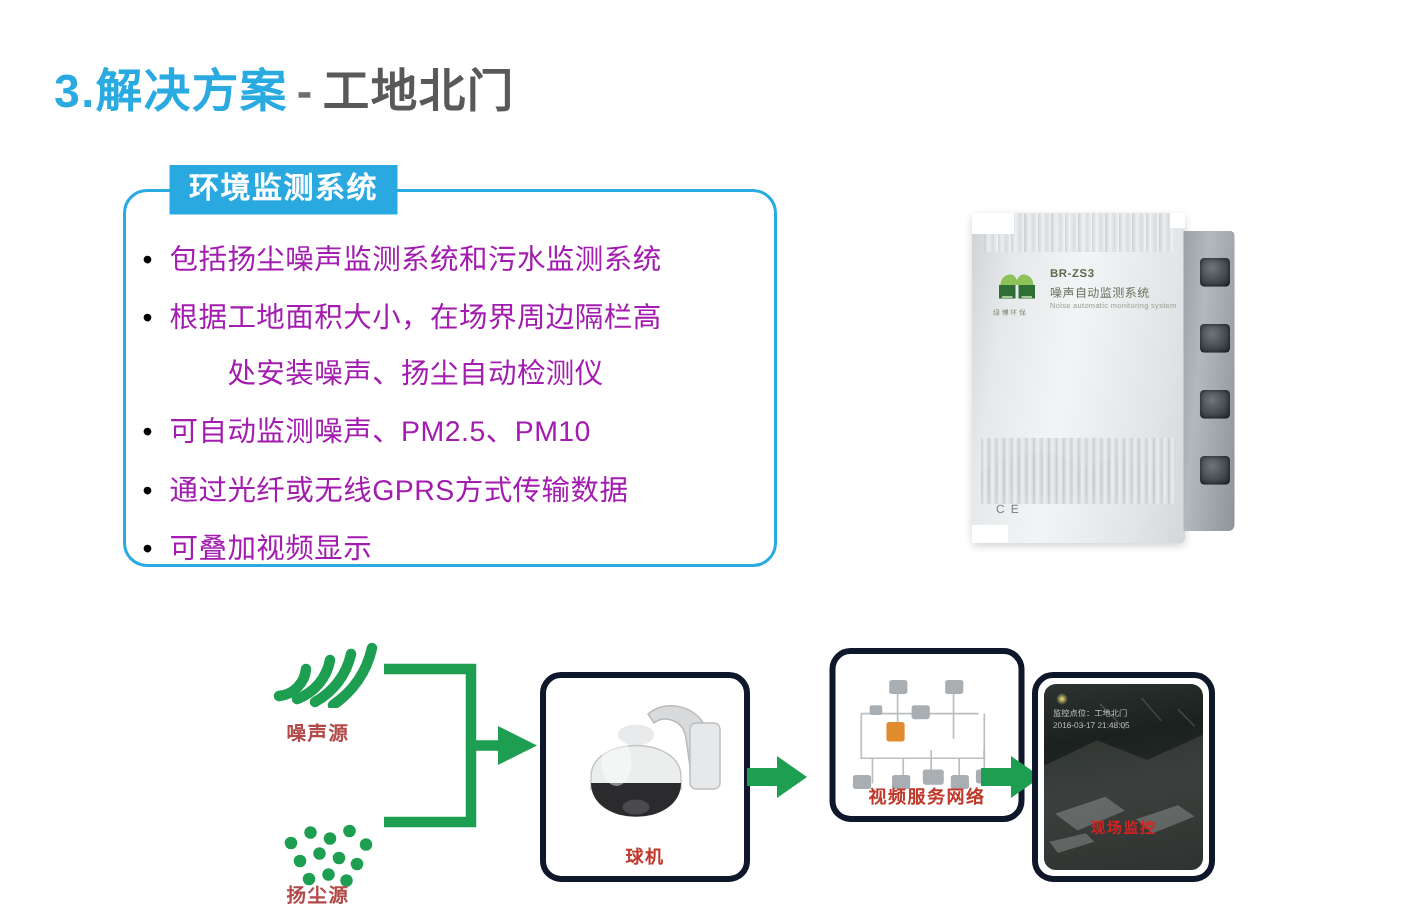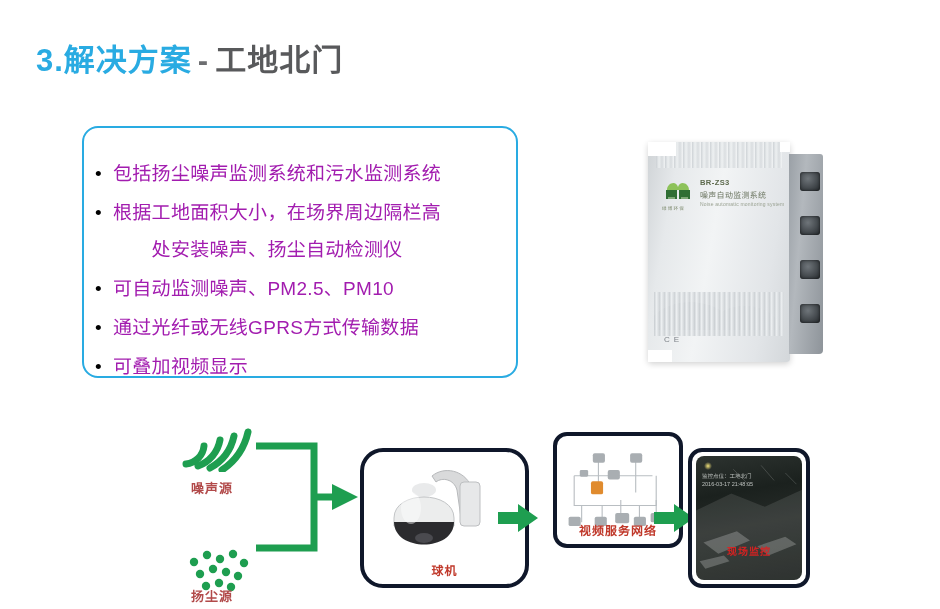--- a/index.html
+++ b/index.html
@@ -287,20 +287,21 @@
 <body>
 
 <div id="slide">
 
   <div class="slide-title">
     <span class="title-num">3.</span><span class="title-main">解决方案</span><span class="title-dash">-</span><span class="title-sub">工地北门</span>
   </div>
 
   <div class="info-box"></div>
 
+  <div class="info-badge">环境监测系统</div>
 
   <div class="bullet-list">
 
     <div class="bullet-row">
       <span class="bullet-dot">•</span>
       <span class="bullet-text">包括扬尘噪声监测系统和污水监测系统</span>
     </div>
 
     <div class="bullet-row">
       <span class="bullet-dot">•</span>
@@ -388,21 +389,21 @@
     <div class="src-label" style="left:191px; top:188px;">扬尘源</div>
 
     <svg style="position:absolute;left:252px;top:24px;width:110px;height:150px" viewBox="0 0 110 150">
       <g stroke="#1E9E50" stroke-width="7" fill="none">
         <path d="M4 24 H 62 V 126 H 4"></path>
         <path d="M62 75 H 84"></path>
       </g>
       <path d="M80 62 L 106 75 L 80 88 Z" fill="#1E9E50"></path>
     </svg>
 
-    <div class="node-box" style="left:360px; top:50px; width:169px; height:140px;border-radius:23px;">
+    <div class="node-box" style="left:360px; top:50px; width:140px; height:140px;">
       <svg style="position:absolute;left:14px;top:8px;width:116px;height:100px" viewBox="0 0 116 100">
         <path d="M54 16 C66 6, 86 10, 93 26 L 99 58 L 83 58 L 79 30 C76 19, 64 17, 58 22 Z" fill="#d9dadb" stroke="#b7b9bb" stroke-width="1"></path>
         <rect x="82" y="22" width="20" height="44" rx="4" fill="#e7e8e9" stroke="#bdbfc1" stroke-width="1"></rect>
         <ellipse cx="46" cy="30" rx="12" ry="7" fill="#e9eaeb"></ellipse>
         <path d="M16 58 C16 30, 76 30, 76 58 L 76 66 L 16 66 Z" fill="#eceded" stroke="#c3c5c7" stroke-width="1"></path>
         <path d="M16 62 C16 92, 76 92, 76 62 Z" fill="#2b2b2e"></path>
         <ellipse cx="46" cy="78" rx="9" ry="5" fill="#4a4a4f"></ellipse>
         <ellipse cx="33" cy="48" rx="10" ry="16" fill="#ffffff" opacity=".45"></ellipse>
       </svg>
       <div class="node-label">球机</div>

